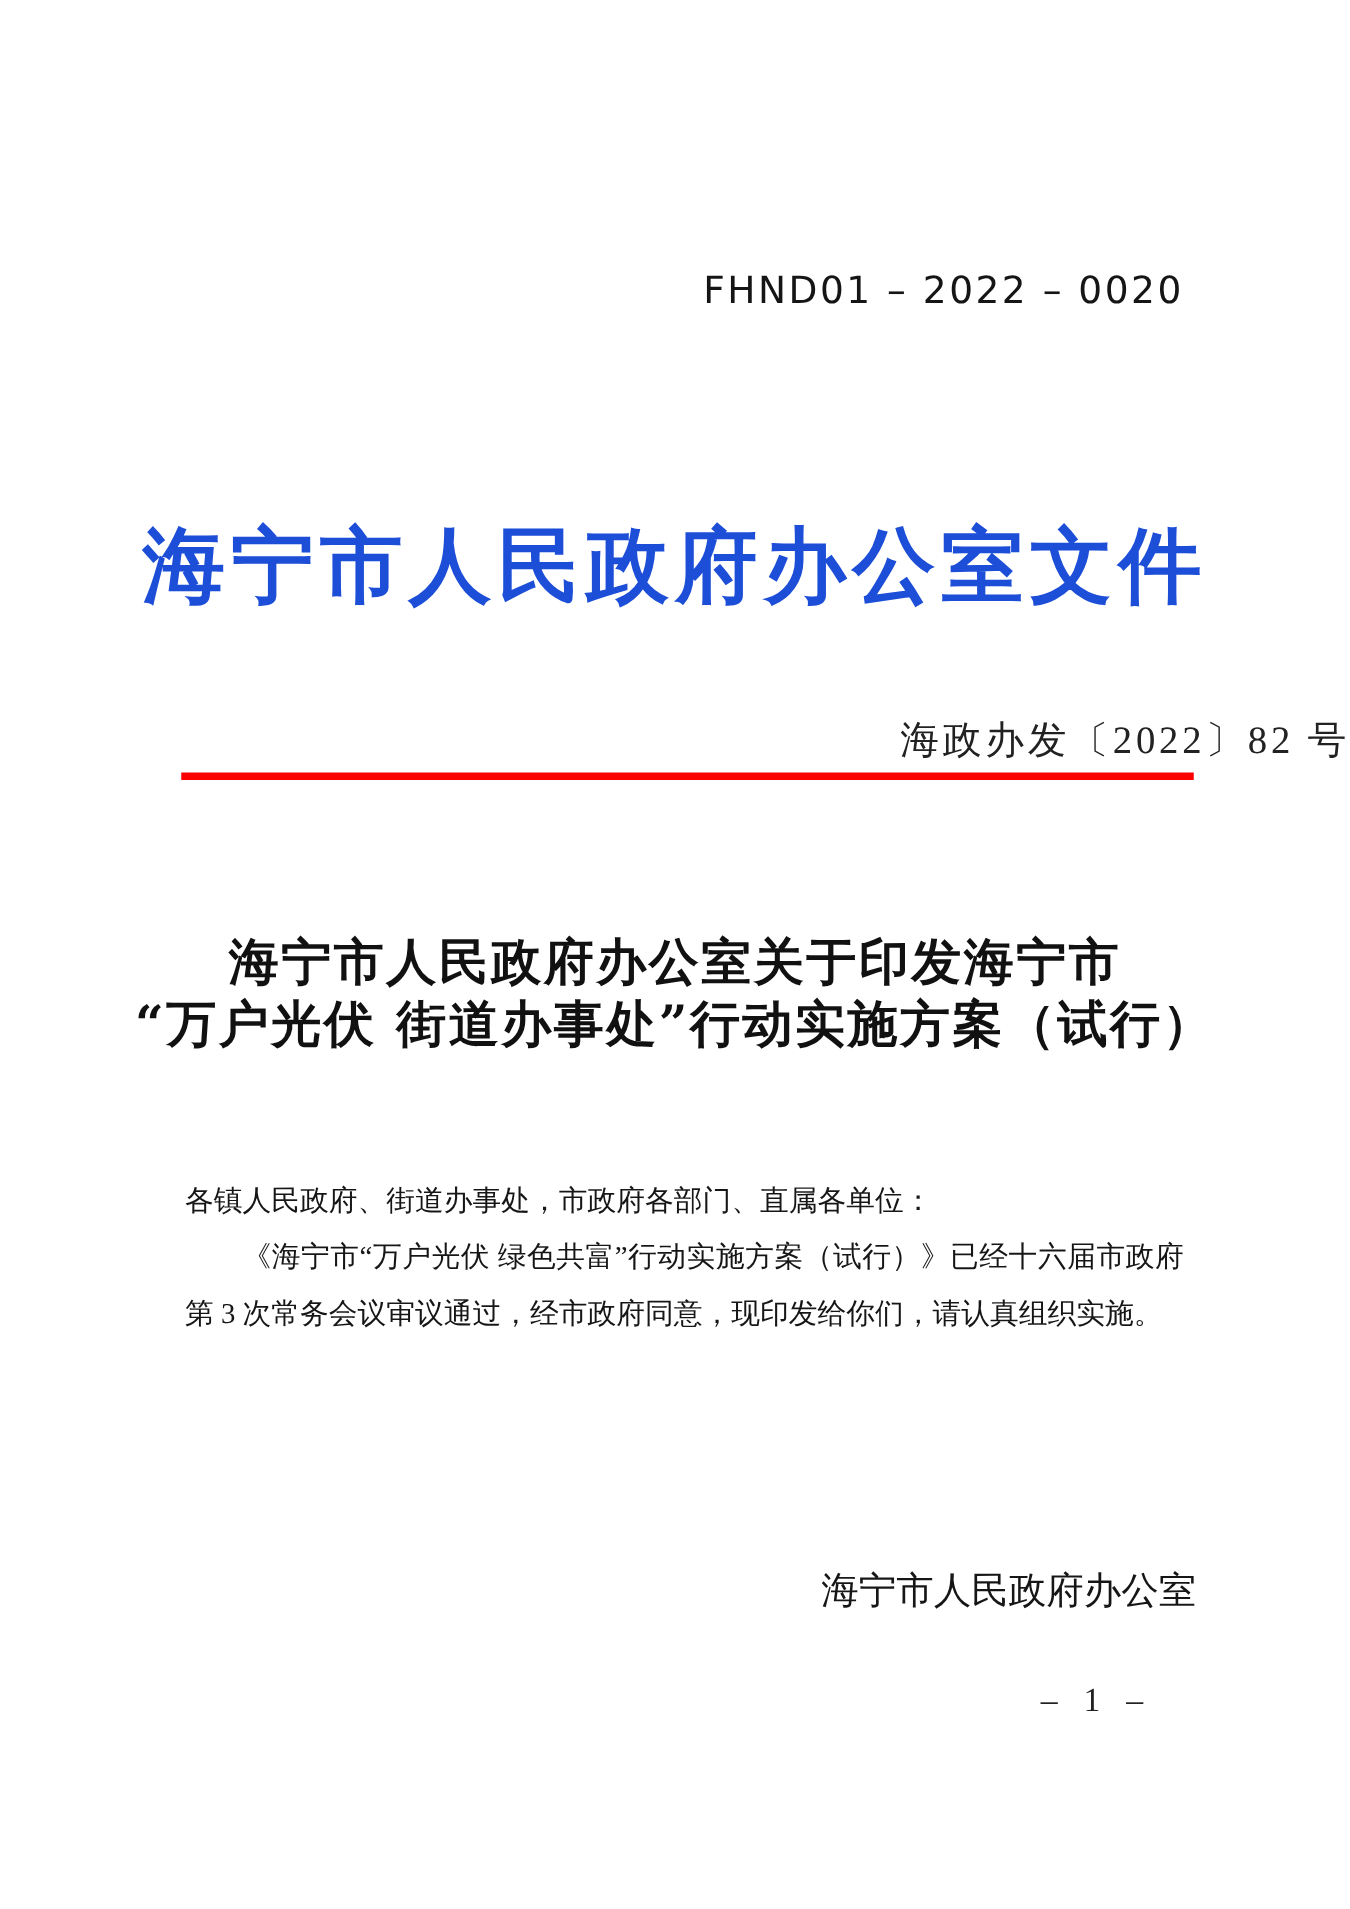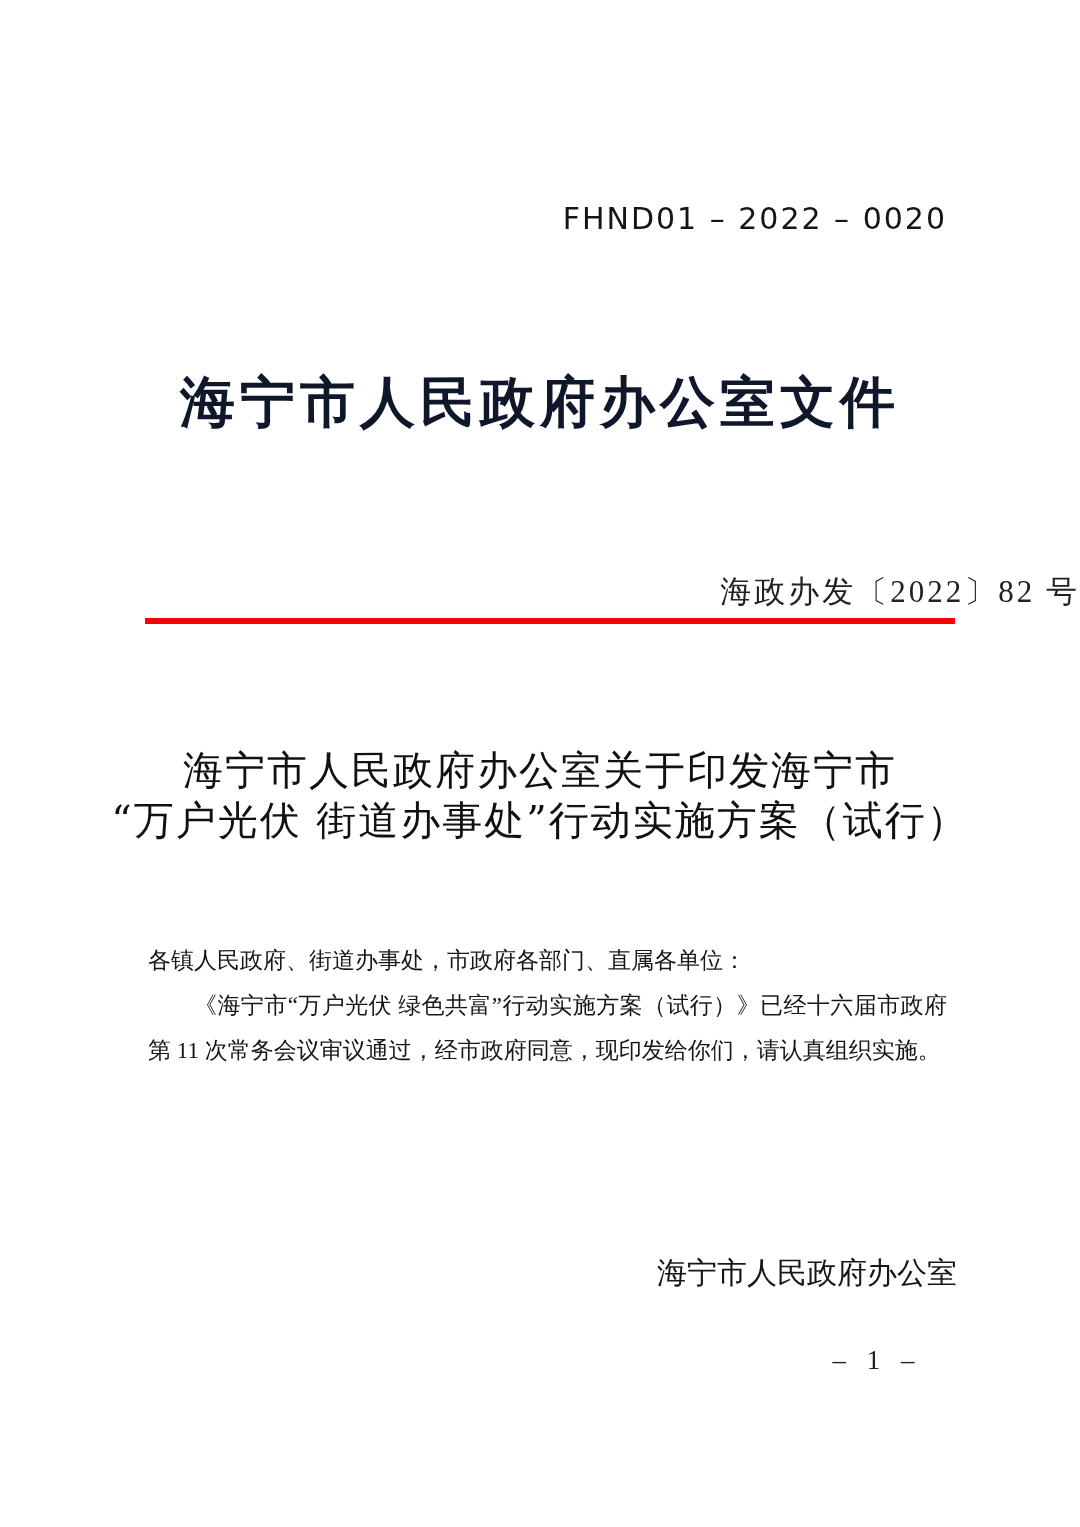--- a/index.html
+++ b/index.html
@@ -11,39 +11,39 @@
     position: relative;
     width: 1080px;
     height: 1527px;
     background: #ffffff;
     overflow: hidden;
     font-family: "Liberation Serif", "DejaVu Serif", serif;
     color: #1a1a1a;
   }
   .doc-code {
     position: absolute;
-    top: 201px;
+    top: 215px;
     right: 133px;
     font-family: "DejaVu Sans", "Liberation Sans", sans-serif;
     font-size: 30px;
     letter-spacing: 2px;
     color: #151515;
     white-space: nowrap;
   }
   .letterhead {
     position: absolute;
-    top: 366px;
+    top: 408px;
     left: 0;
     width: 100%;
     text-align: center;
     font-family: "DejaVu Serif", "Liberation Serif", serif;
-    font-size: 55px;
+    font-size: 66px;
     font-weight: bold;
     letter-spacing: 5px;
-    color: #0f172a;
+    color: #1d4ed8;
     white-space: nowrap;
   }
   .doc-number {
     position: absolute;
     top: 571px;
     left: 0;
     width: 100%;
     text-align: right;
     font-size: 31px;
     letter-spacing: 3px;
@@ -65,20 +65,21 @@
     width: 940px;
     text-align: center;
     font-family: "DejaVu Serif", "Liberation Serif", serif;
     font-size: 40px;
     line-height: 50px;
     color: #111111;
     letter-spacing: 2px;
   }
   .notice-title .t-line {
     white-space: nowrap;
+    font-weight: bold;
   }
   .body-block {
     position: absolute;
     top: 938px;
     left: 148px;
     width: 799px;
     font-size: 23px;
     line-height: 45px;
     color: #161616;
     text-align: justify;
@@ -132,21 +133,21 @@
 
   <div class="red-rule"></div>
 
   <div class="notice-title">
     <div class="t-line">海宁市人民政府办公室关于印发海宁市</div>
     <div class="t-line">“万户光伏 街道办事处”行动实施方案（试行）</div>
   </div>
 
   <div class="body-block">
     <p class="salutation">各镇人民政府、街道办事处，市政府各部门、直属各单位：</p>
-    <p class="para">《海宁市“万户光伏 绿色共富”行动实施方案（试行）》已经十六届市政府第 11 次常务会议审议通过，经市政府同意，现印发给你们，请认真组织实施。</p>
+    <p class="para">《海宁市“万户光伏 绿色共富”行动实施方案（试行）》已经十六届市政府第 3 次常务会议审议通过，经市政府同意，现印发给你们，请认真组织实施。</p>
   </div>
 
   <div class="signature-block">
     <div class="sig-line">海宁市人民政府办公室</div>
   </div>
 
   <div class="page-number">– 1 –</div>
 
 </div>
 

